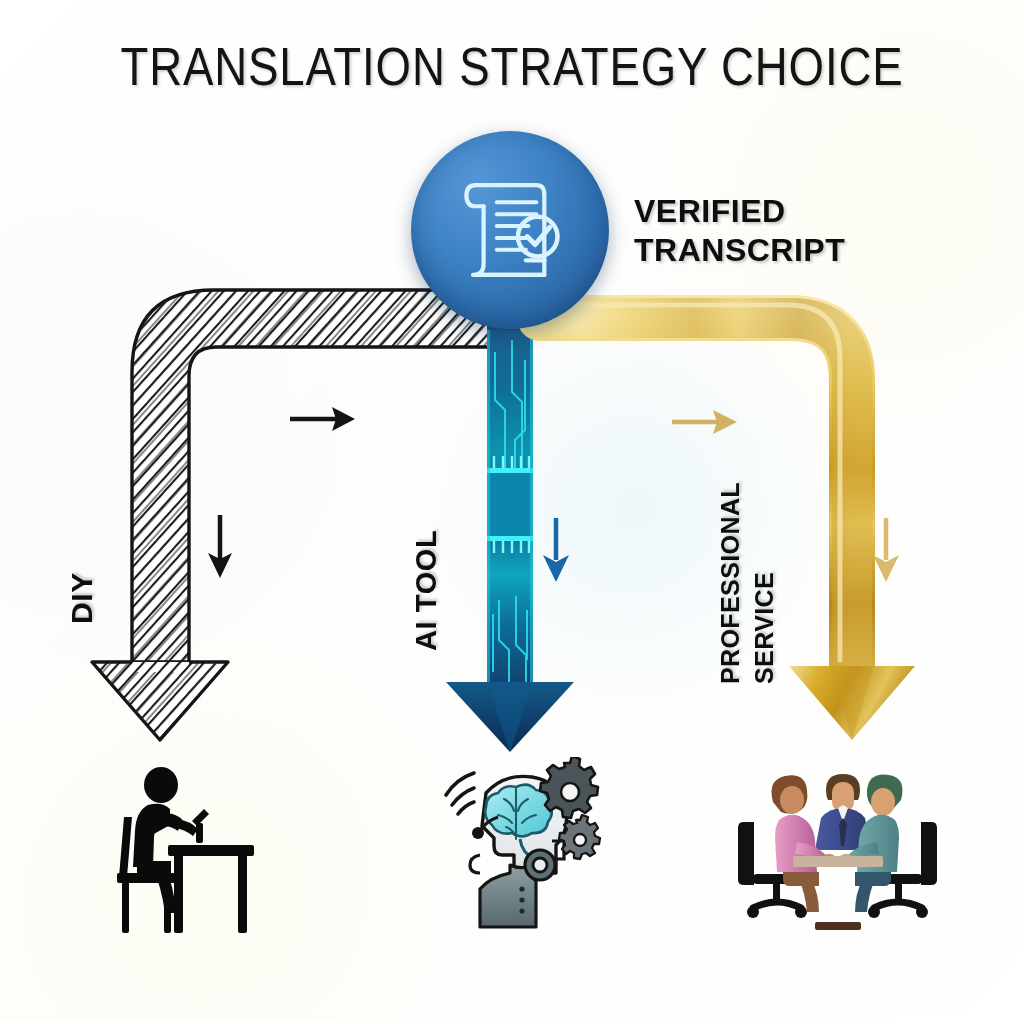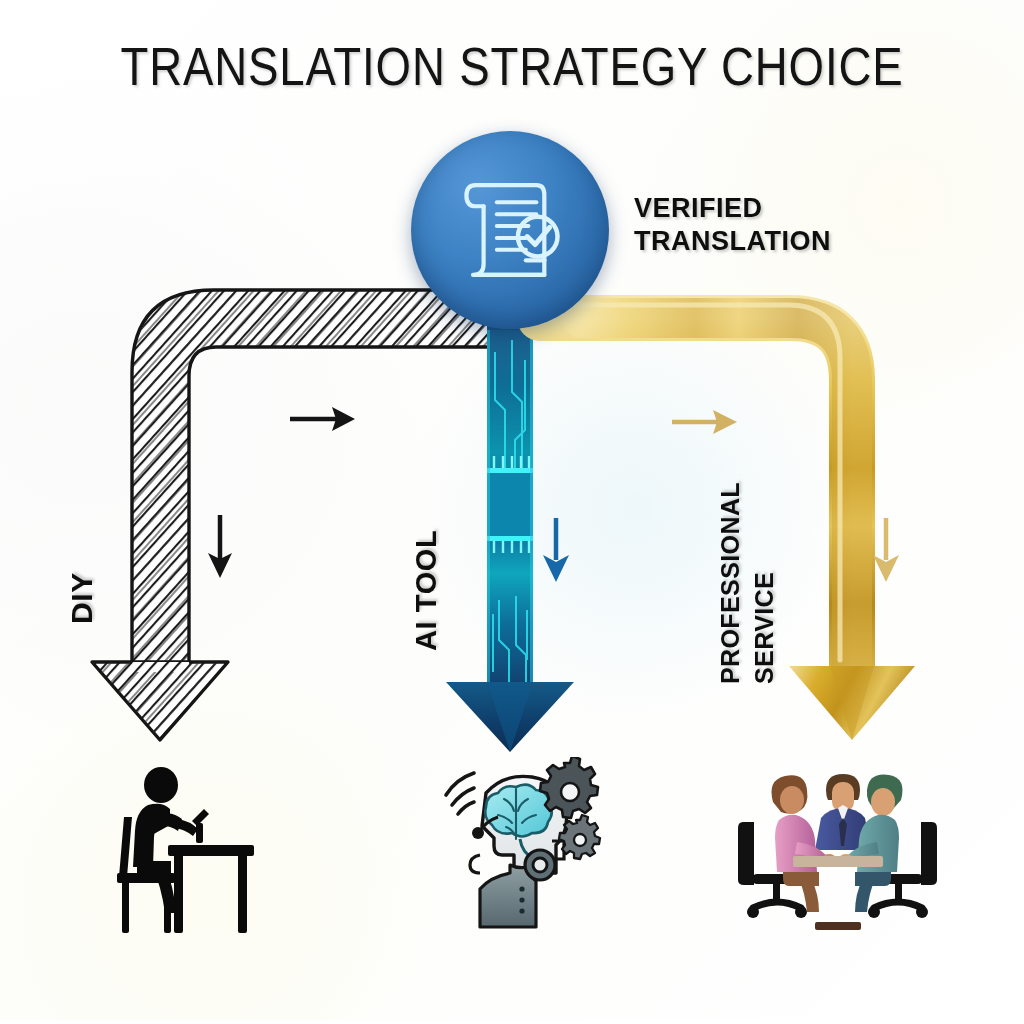--- a/index.html
+++ b/index.html
@@ -71,21 +71,21 @@
     align-items: center;
     justify-content: center;
   }
   #hub-icon { width: 132px; height: 132px; display:block; }
 
   
   #hub-label {
     position: absolute;
     left: 634px;
     top: 192px;
-    font-size: 27px;
+    font-size: 32px;
     font-weight: bold;
     line-height: 1.22;
     color: #0e0e0e;
     letter-spacing: .5px;
     text-shadow: 2px 2px 3px rgba(0,0,0,.22);
     z-index: 22;
   }
 
   
   .branch-label {
@@ -301,21 +301,21 @@
           <line x1="40" y1="65" x2="62" y2="65"></line>
         </g>
         <circle cx="71" cy="55" r="15" stroke-width="3.4"></circle>
         <polyline points="63,55 69,61 80,48" stroke-width="3.8"></polyline>
       </g>
     </svg>
   </div>
 
   <div id="hub-label">
     <div>VERIFIED</div>
-    <div>TRANSLATION</div>
+    <div>TRANSCRIPT</div>
   </div>
 
   <div id="label-diy" class="branch-label">DIY</div>
 
   <div id="label-ai" class="branch-label">AI TOOL</div>
 
   <div id="prof-1" class="prof-line">PROFESSIONAL</div>
   <div id="prof-2" class="prof-line">SERVICE</div>
 
   <div id="outcome-diy" class="outcome">

